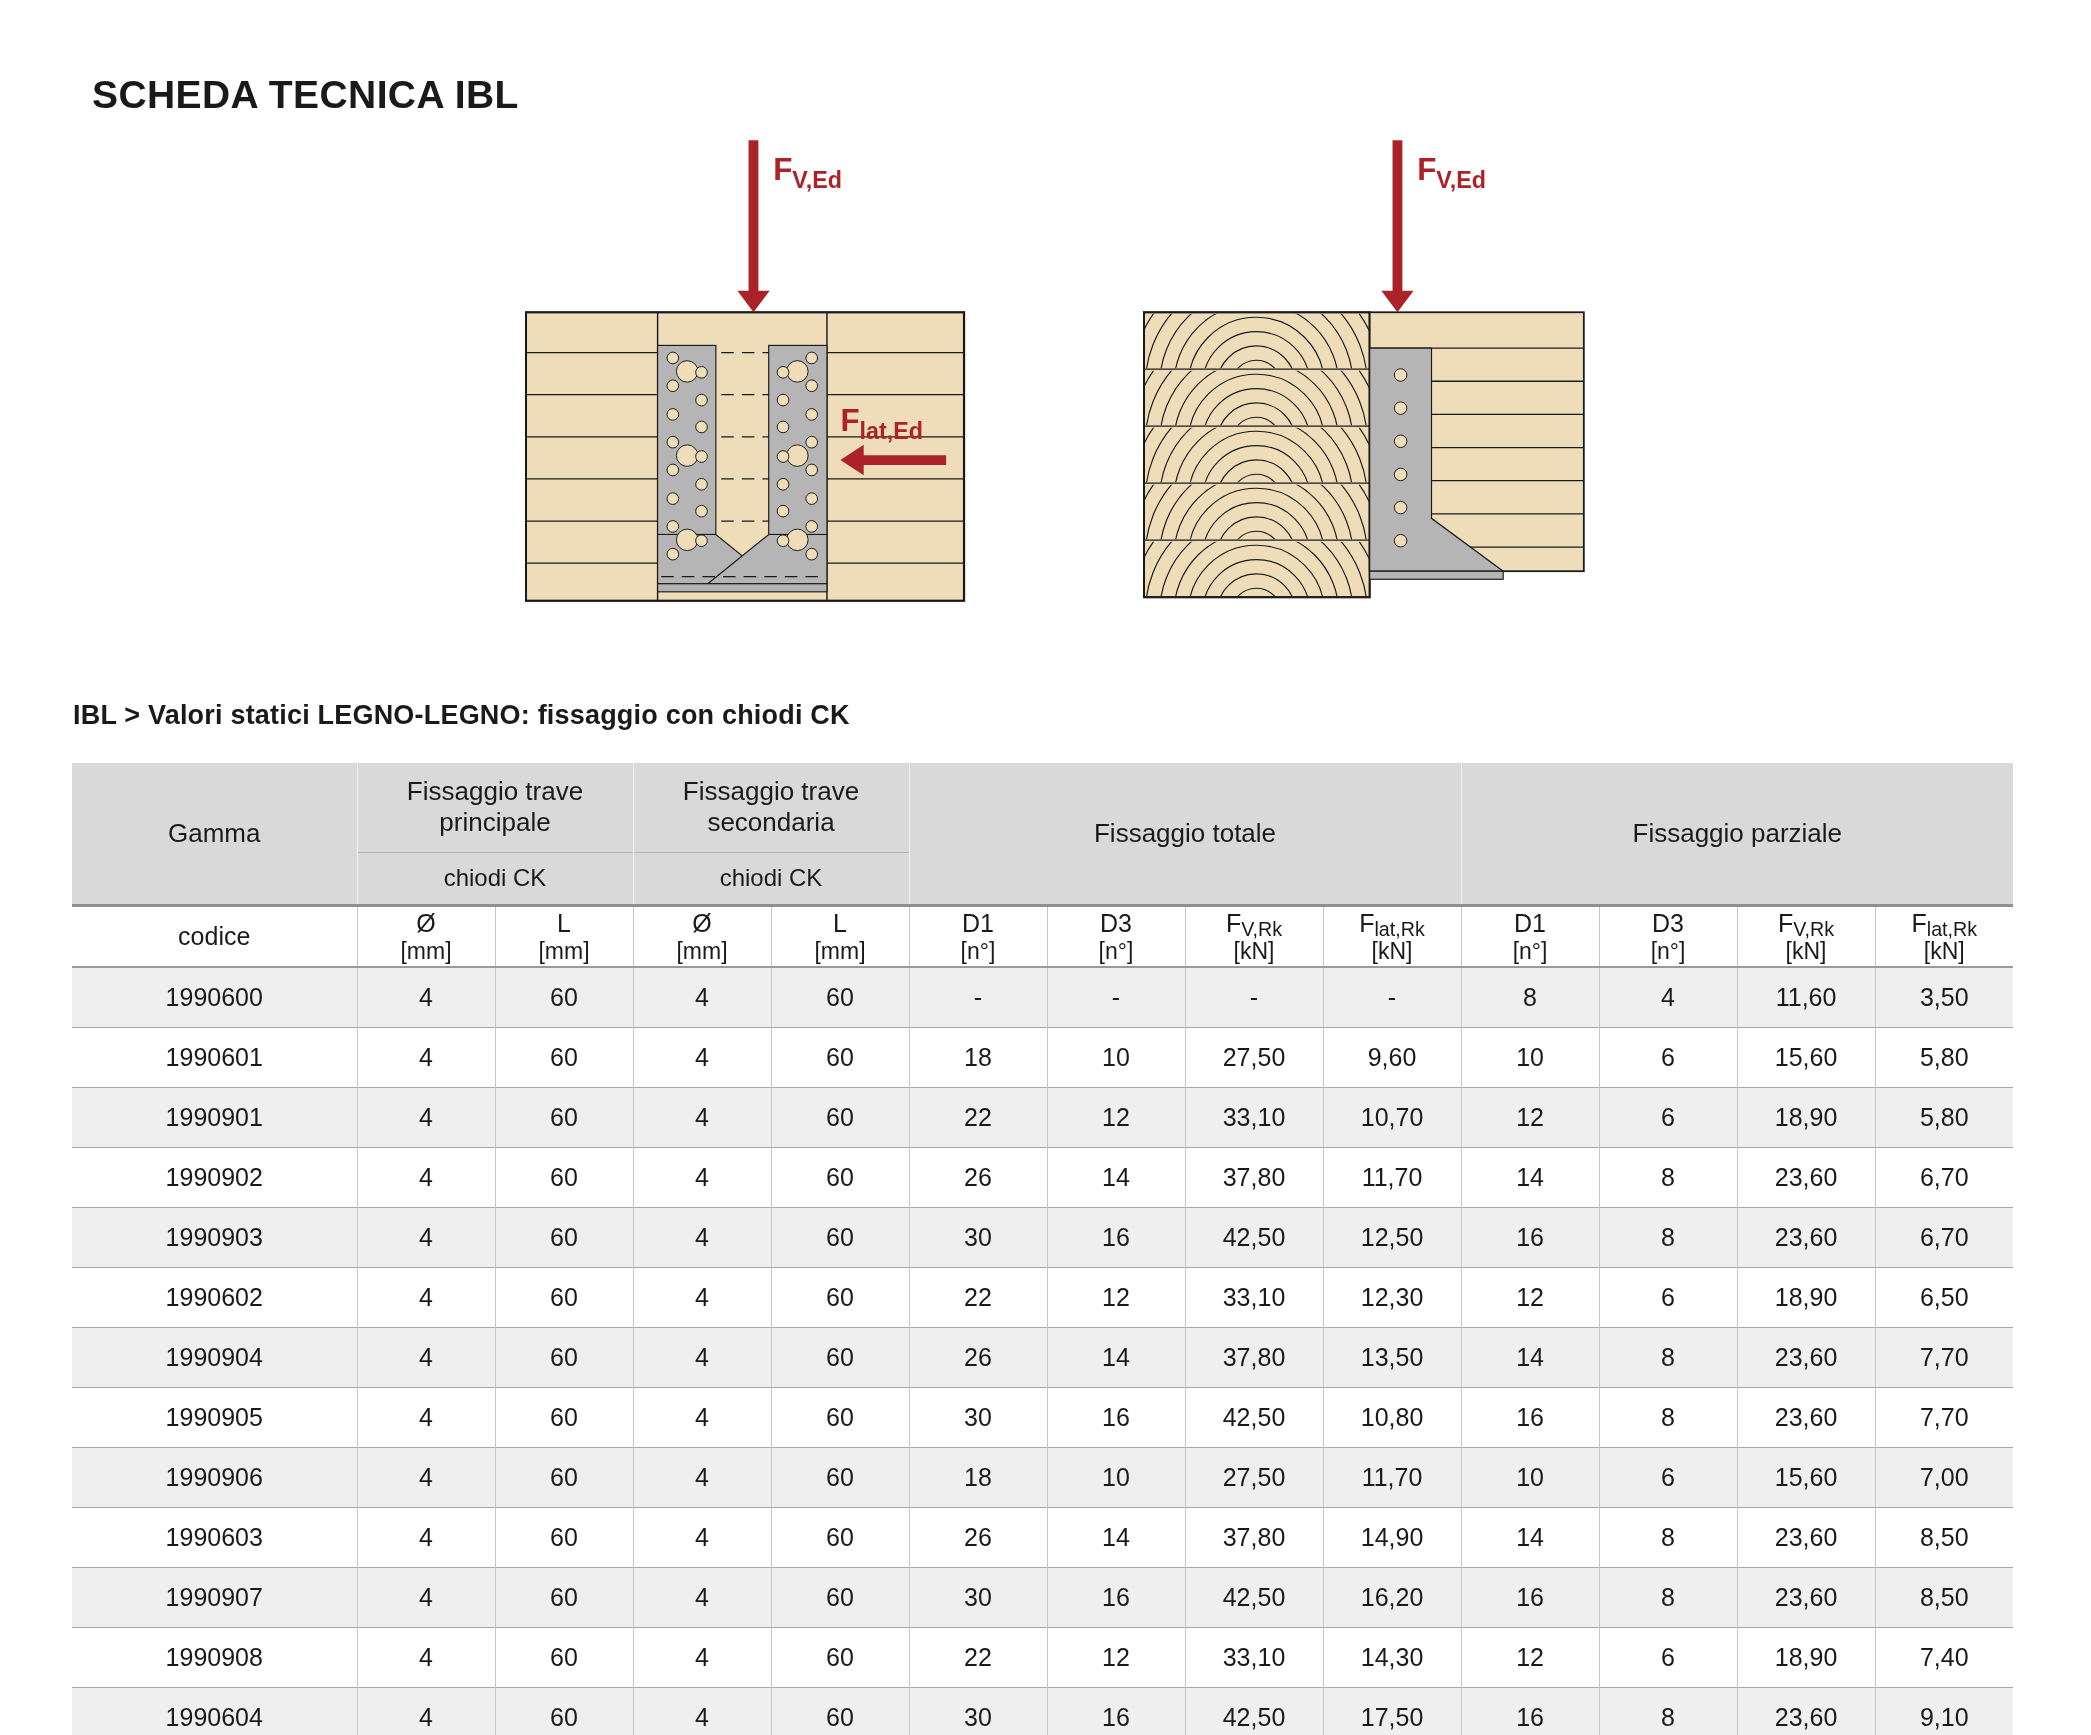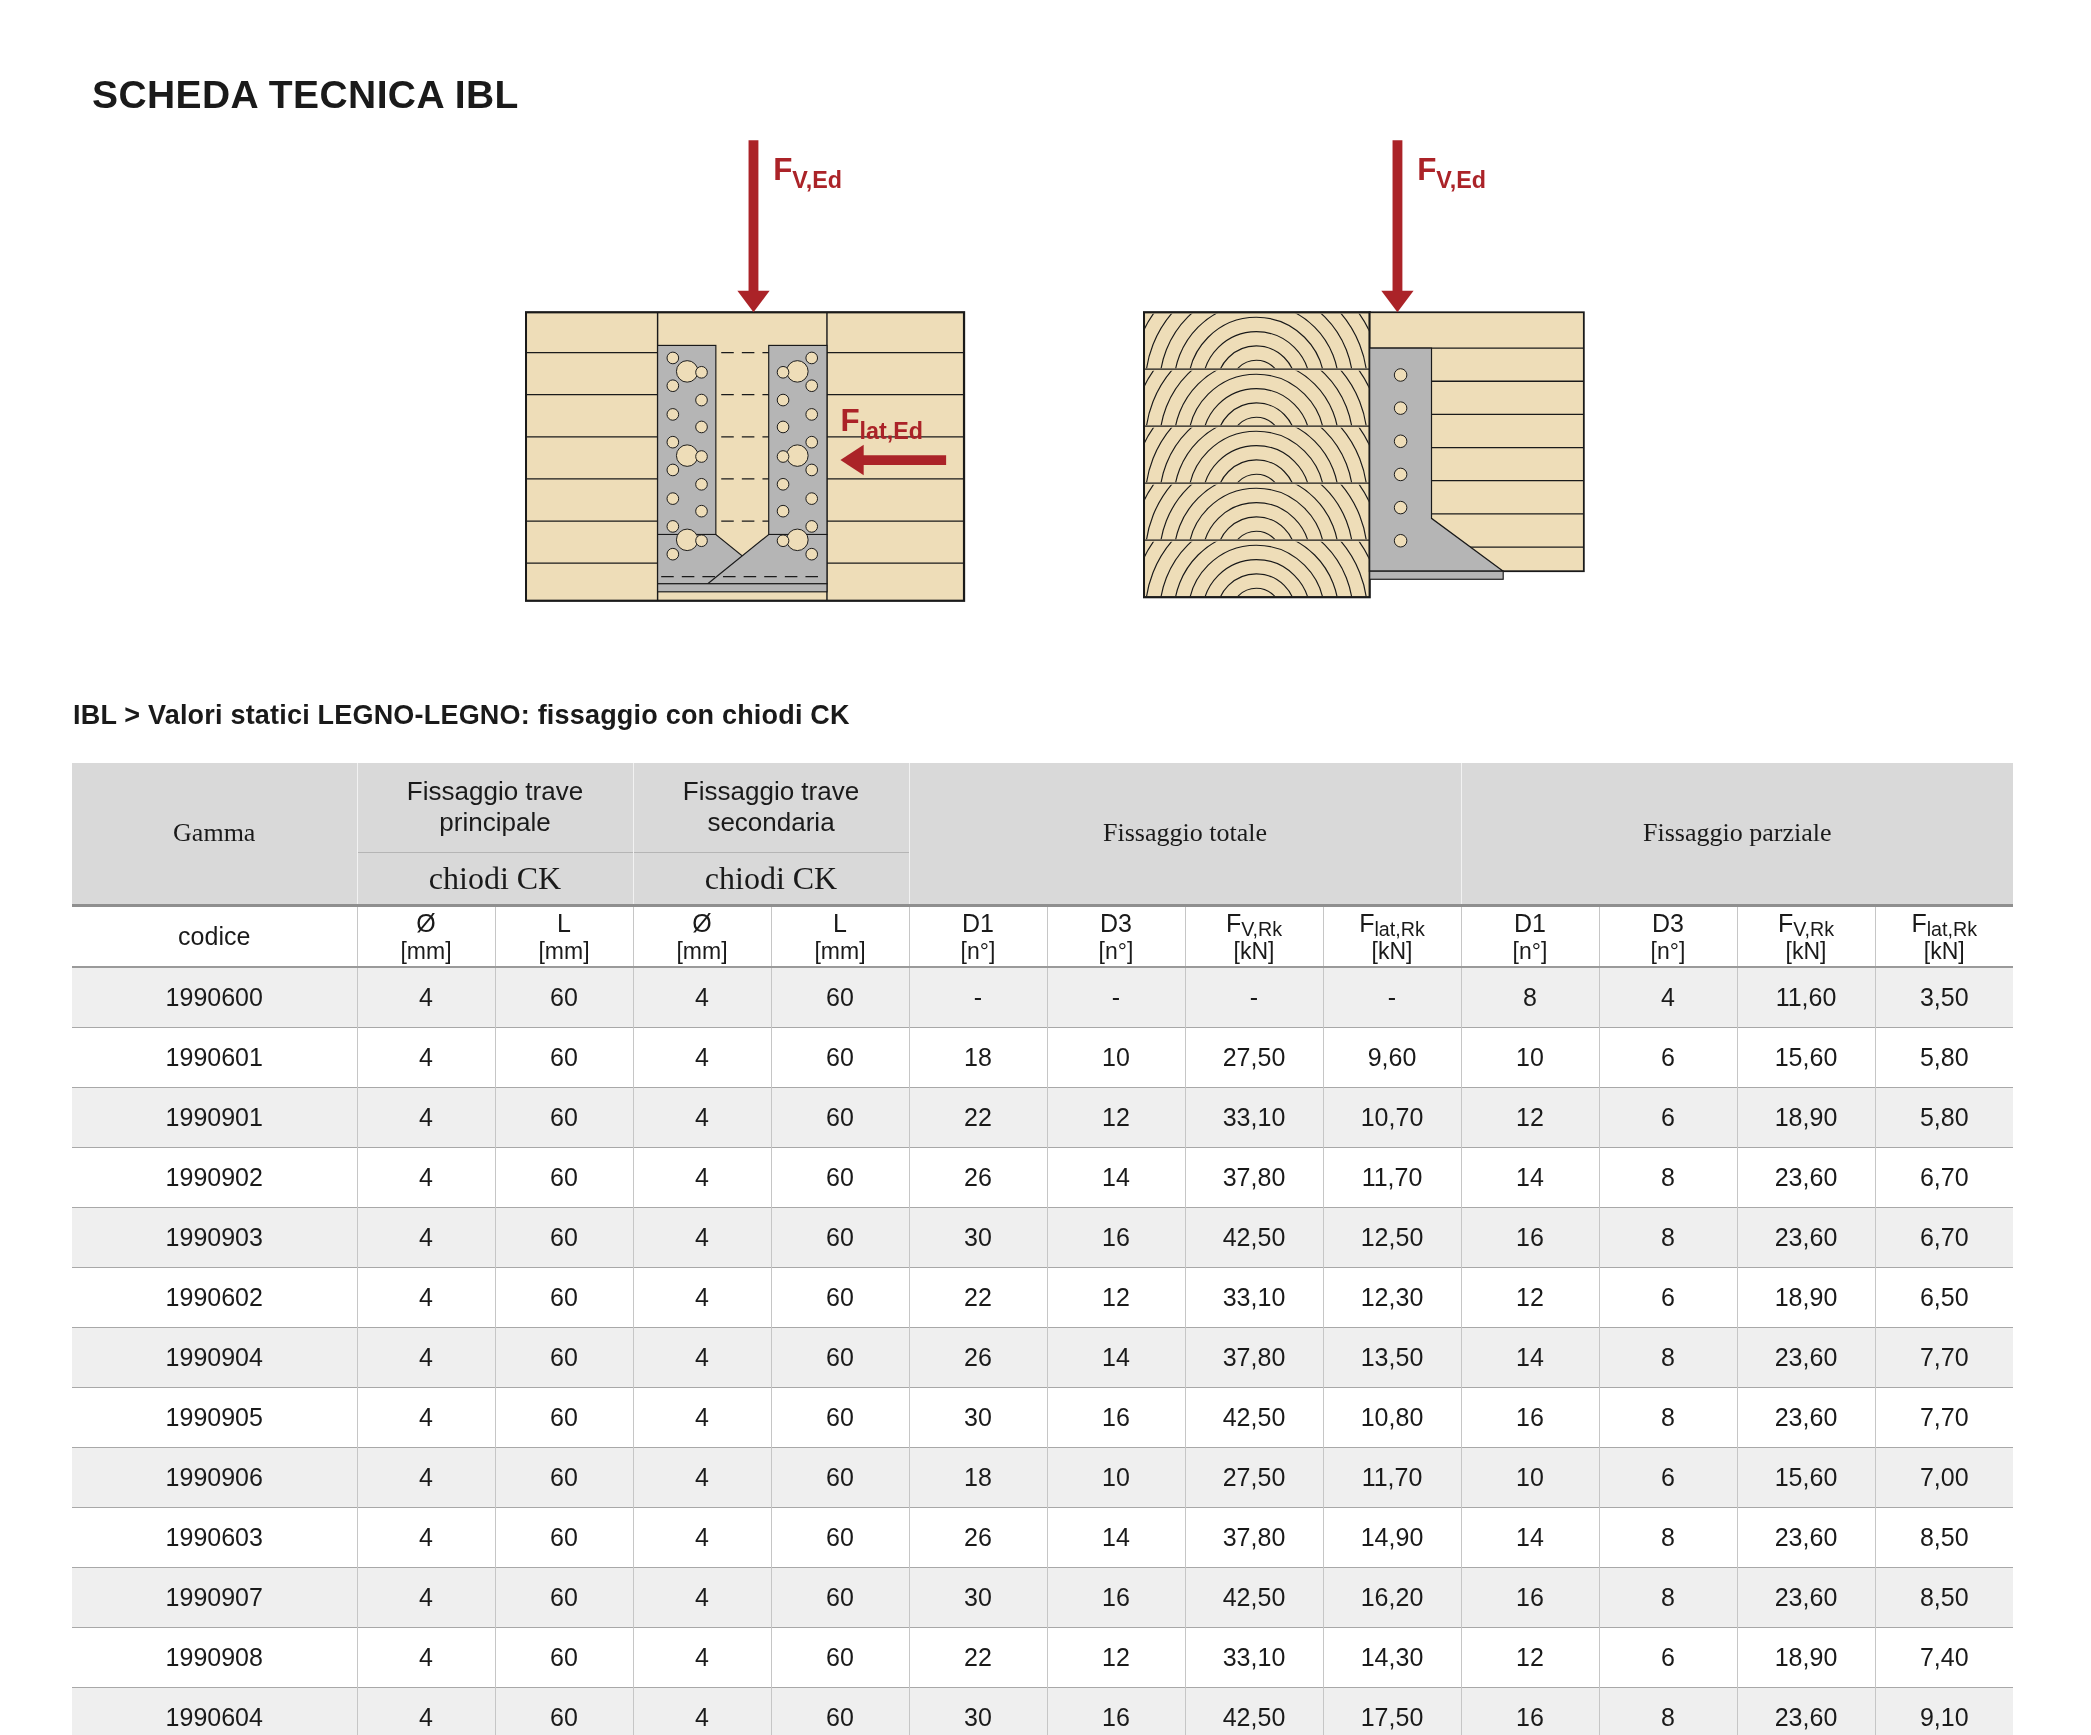--- a/index.html
+++ b/index.html
@@ -26,22 +26,22 @@
   thead th{font-weight:400;}
   tr.row-group{height:89px;}
   tr.row-sub{height:53px;}
   tr.row-units{height:52px;}
   tbody tr{height:60px;}
   tr.row-group th, tr.row-sub th{
     background:#d9d9d9;
     border-left:1.8px solid #f2f2f2;border-right:1.8px solid #f2f2f2;
     font-size:26px;
   }
-  tr.row-sub th{border-top:1.8px solid #b5b5b5;font-size:32px;margin-top:40px;}
-  tr.row-sub th, thead th[rowspan]{border-bottom:3.6px solid #8f8f8f;font-family:Liberation Serif, serif;}
+  tr.row-sub th{border-top:1.8px solid #b5b5b5;font-size:24px;margin-top:40px;}
+  tr.row-sub th, thead th[rowspan]{border-bottom:3.6px solid #8f8f8f;}
   tr.row-units th, tbody td{
     border-left:1.8px solid #c6c6c6;border-right:1.8px solid #c6c6c6;
     text-align:center;vertical-align:middle;
   }
   tr.row-units th{border-bottom:2.7px solid #9a9a9a;line-height:1.2;}
   .h-unit{font-size:23px;}
   .h-fsub{font-size:19.7px;position:relative;top:4.5px;}
   tbody td{border-top:1.8px solid #a8a8a8;}
   tbody tr:last-child td{border-bottom:3.6px solid #8f8f8f;}
   tbody tr:nth-child(odd) td{background:#efefef;}

